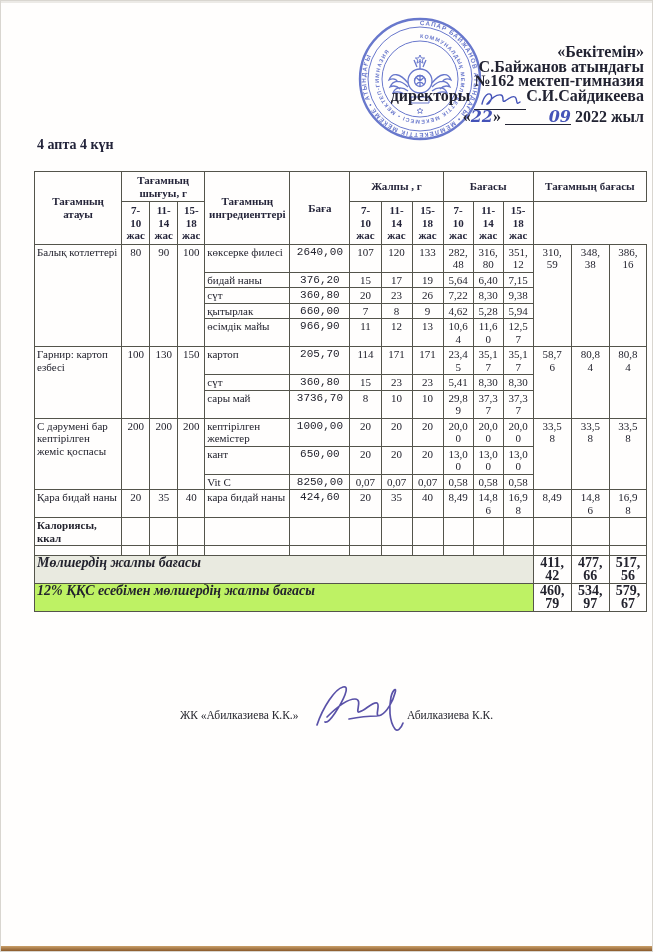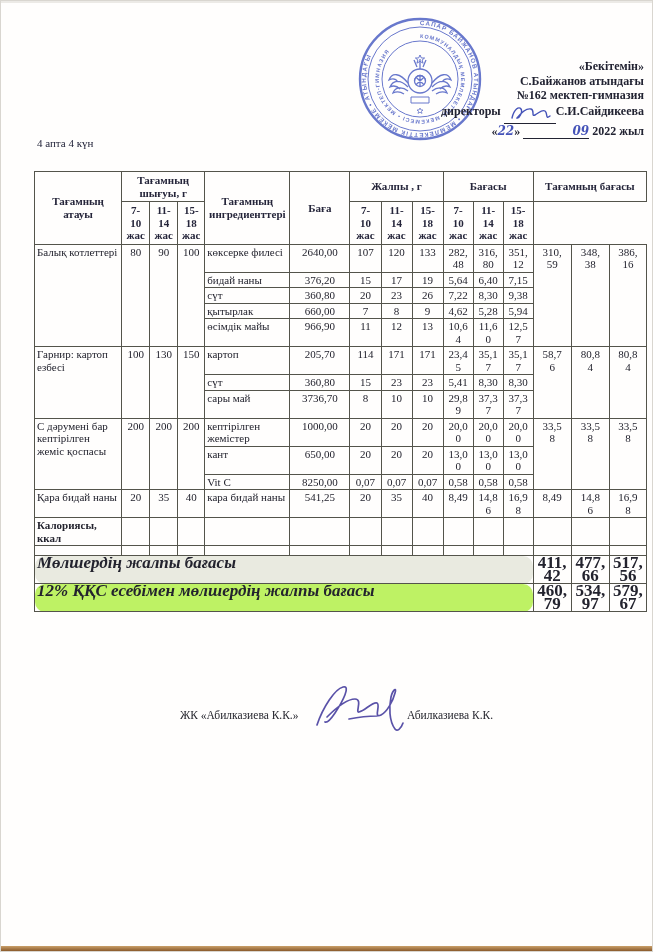--- a/index.html
+++ b/index.html
@@ -7,48 +7,48 @@
     position:relative;width:653px;height:952px;margin:0 auto;
     background:#fffefd;overflow:hidden;
     font-family:"Liberation Serif", serif;color:#26262e;
     border:1px solid #d9d6d0;box-sizing:border-box;
   }
   .scan-edge-bottom{position:absolute;left:0;bottom:0;width:100%;height:5px;
     background:linear-gradient(#caa06a,#8a5a2b);}
   .scan-edge-top{position:absolute;left:0;top:0;width:100%;height:2px;background:#eceae6;}
 
   
-  .approval{position:absolute;top:58px;right:8px;width:270px;text-align:right;
-    font-weight:bold;font-size:12px;line-height:14.5px;color:#222332;}
+  .approval{position:absolute;top:44px;right:8px;width:270px;text-align:right;
+    font-weight:bold;font-size:16px;line-height:14.5px;color:#222332;}
   .approval .row{white-space:nowrap;}
   .hand{font-family:"DejaVu Serif",serif;font-style:italic;color:#4553b8;font-weight:bold;}
   .u-line{display:inline-block;border-bottom:1px solid #222332;}
   .sig-inline{display:inline-block;vertical-align:-8px;margin:0 1px;}
 
   
   .stamp{position:absolute;left:353px;top:12px;width:132px;height:132px;opacity:.92;}
 
   
-  .week-label{position:absolute;left:36px;top:136px;font-weight:normal;font-size:11px;color:#23243a;text-align:right;}
+  .week-label{position:absolute;left:36px;top:136px;font-weight:bold;font-size:14px;color:#23243a;text-align:right;}
 
   
   table.menu{position:absolute;left:33px;top:170px;border-collapse:collapse;
     table-layout:fixed;width:613px;font-size:11px;line-height:12.5px;color:#23232e;}
   table.menu td,table.menu th{border:1px solid #54544b;padding:1px 2px;vertical-align:top;
     overflow:hidden;}
   table.menu th{font-weight:bold;text-align:center;vertical-align:middle;color:#25253a;
     padding:2px 1px;}
   td.c{text-align:center;}
   td.name{text-align:left;font-weight:normal;}
   td.name.bold{font-weight:bold;}
   td.ing{text-align:left;}
-  td.price{text-align:center;vertical-align:middle;}
+  td.price{text-align:center;vertical-align:middle;font-family:Liberation Mono, monospace;}
   td.dishcost{text-align:center;}
   tr.spacer td{height:9px;padding:0;}
-  tr.summary td{font-size:17px;border-radius:10px;}
+  tr.summary td{font-size:14px;}
   td.sum-label{font-style:italic;font-weight:bold;text-align:left;vertical-align:middle;
     padding-left:4px;}
   tr.summary.s1 td.sum-label{background:#e9eae0;}
   tr.summary.s2 td.sum-label{background:#bef264;}
   td.sum-val{text-align:center;font-weight:bold;}
   .age-cell{white-space:pre-line;}
 
   
   .vendor-line{position:absolute;left:0;top:690px;width:653px;height:60px;font-size:11.5px;color:#26262e;margin-left:14px;}
   .vendor-label{position:absolute;left:165px;top:18px;}
@@ -295,21 +295,21 @@
           <td class="c">0,58</td>
           <td class="c">0,58</td>
           <td class="c">0,58</td>
         </tr>
         <tr class="t-row">
           <td class="name" rowspan="1">Қара бидай наны</td>
           <td class="c" rowspan="1">20</td>
           <td class="c" rowspan="1">35</td>
           <td class="c" rowspan="1">40</td>
           <td class="ing">кара бидай наны</td>
-          <td class="price">541,25</td>
+          <td class="price">424,60</td>
           <td class="c">20</td>
           <td class="c">35</td>
           <td class="c">40</td>
           <td class="c">8,49</td>
           <td class="c">14,8<br>6</td>
           <td class="c">16,9<br>8</td>
           <td class="dishcost" rowspan="1">8,49</td>
           <td class="dishcost" rowspan="1">14,8<br>6</td>
           <td class="dishcost" rowspan="1">16,9<br>8</td>
         </tr>

